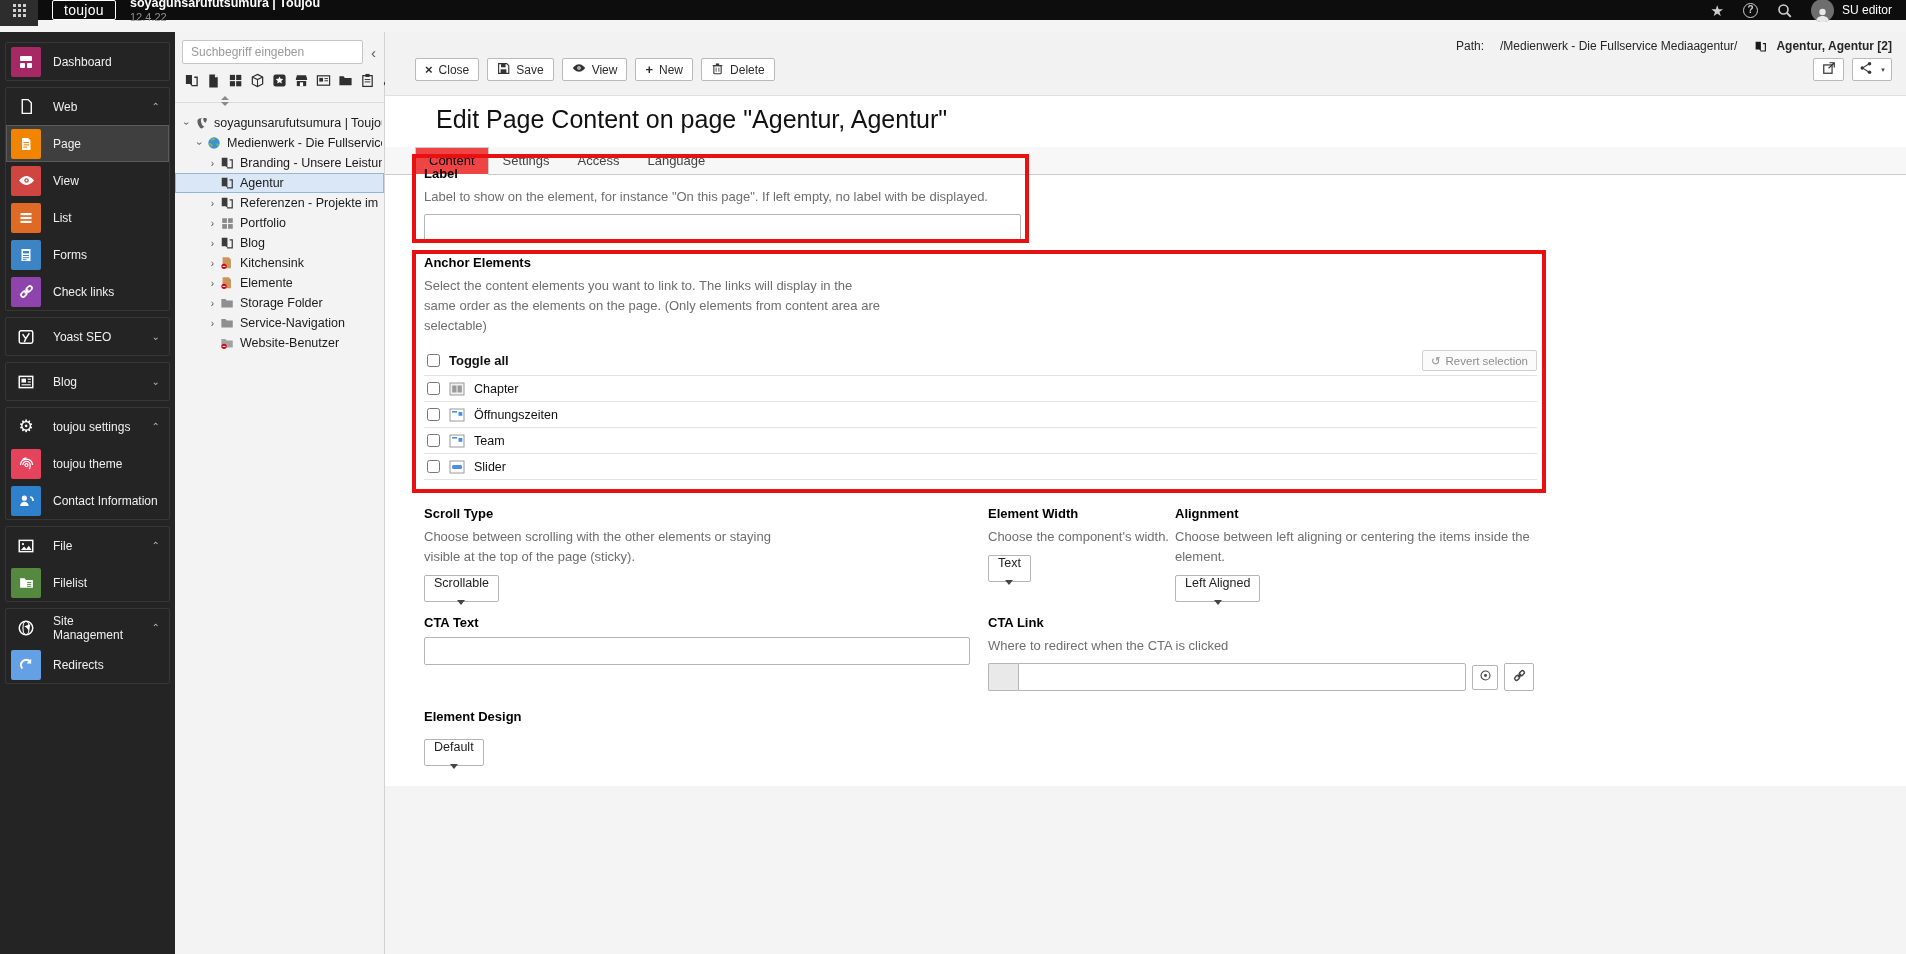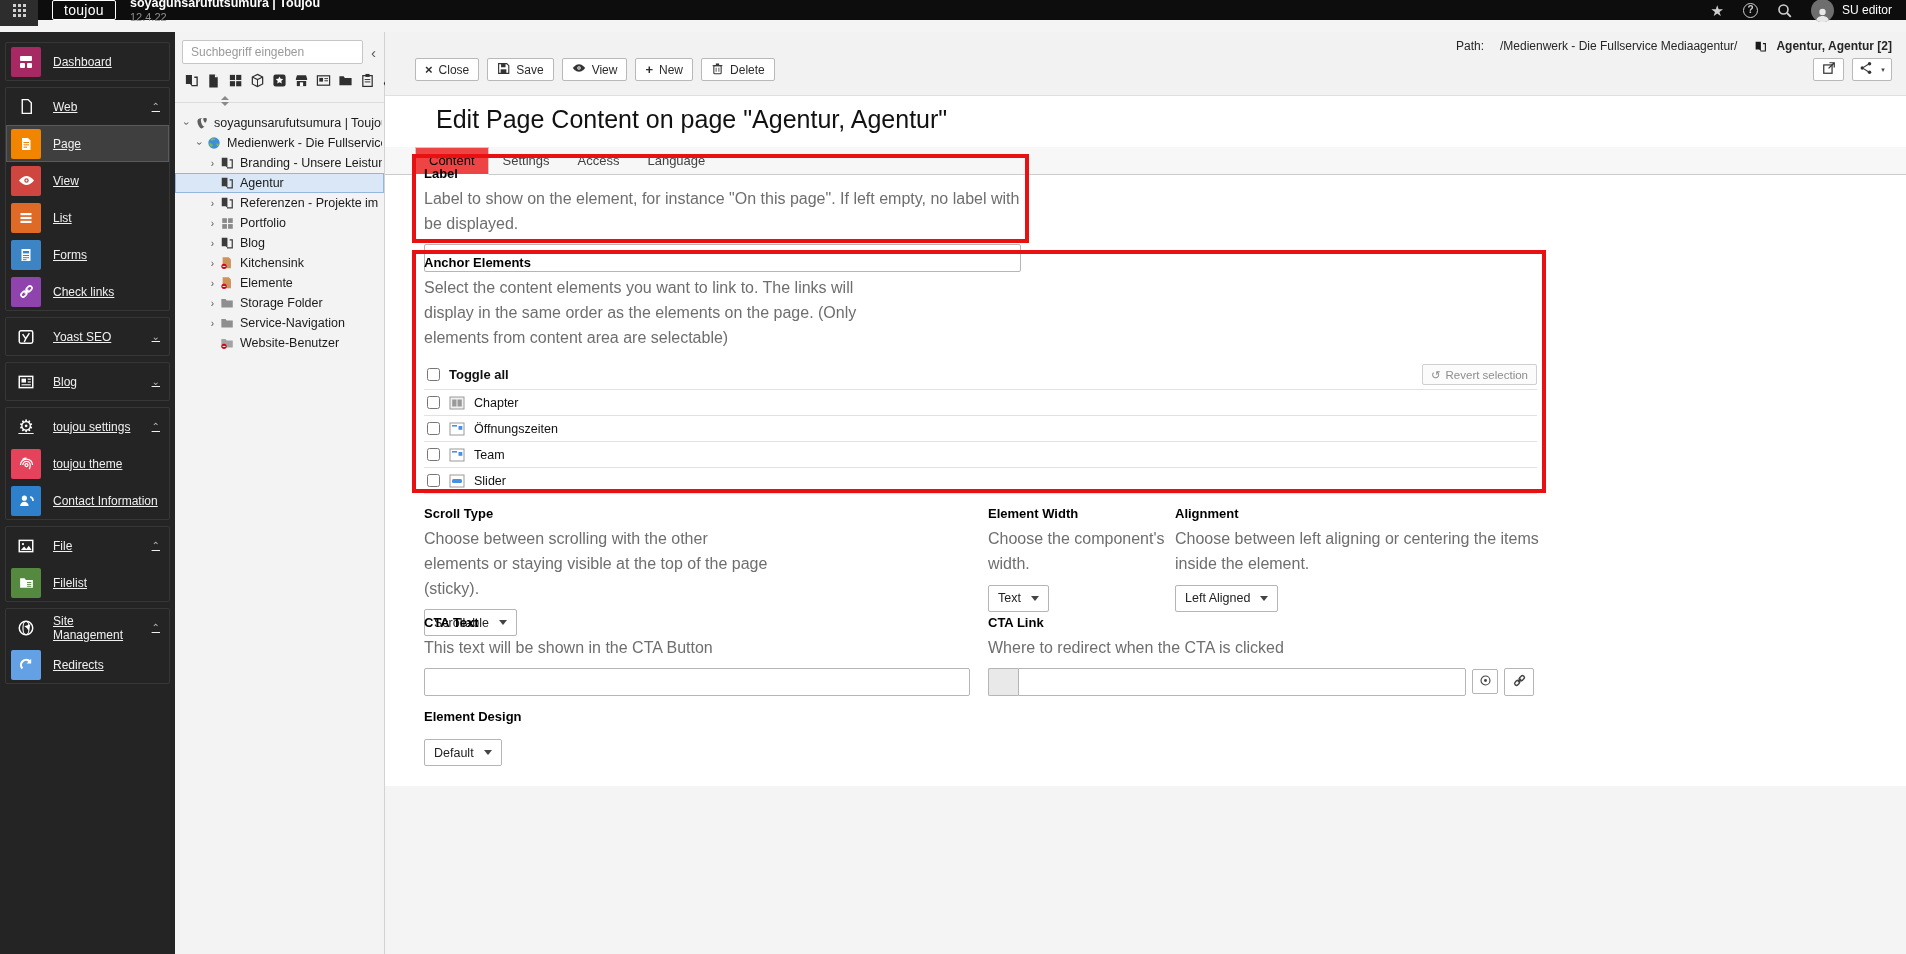--- a/index.html
+++ b/index.html
@@ -19,21 +19,21 @@
   .topbar-right { margin-left:auto; display:flex; align-items:center; gap:19px; padding-right:14px; }
   .tb-icon { color:#cfcfcf; font-size:15px; line-height:1; cursor:pointer; display:flex; align-items:center; }
   .help-circle { width:15px; height:15px; border:1.5px solid #cfcfcf; border-radius:50%;
     font-size:10px; display:flex; align-items:center; justify-content:center; font-weight:bold; }
   .avatar { width:23px; height:23px; border-radius:50%; background:#6e6e6e; overflow:hidden;
     display:flex; align-items:flex-end; justify-content:center; }
   .username { font-size:12px; margin-left:-11px; }
 
   
   .modmenu { position:absolute; top:32px; left:0; width:175px; bottom:0;
-    background:#242424; color:#f0f0f0; font-size:12px; padding-top:4px;text-decoration:underline; }
+    background:#242424; color:#f0f0f0; font-size:12px; padding-top:4px; }
   .mgroup { margin:6px 5px; border:1px solid #373737; border-radius:2px; }
   .mitem { display:flex; align-items:center; gap:12px; padding:3px 5px; height:37px; cursor:pointer; }
   .mitem.sel { background:#3f3f3f; box-shadow:inset 0 0 0 1px #5a5a5a;text-align:right; }
   .tile { width:30px; height:30px; border-radius:2px; flex:none;
     display:flex; align-items:center; justify-content:center; }
   .oicon { width:30px; height:30px; flex:none; display:flex; align-items:center; justify-content:center; }
   .mchev { margin-left:auto; color:#b5b5b5; font-size:10px; padding-right:4px; }
 
   
   .pagetree { position:absolute; top:32px; left:175px; width:210px; bottom:0;
@@ -85,21 +85,21 @@
     background:#f7f7f7; border-bottom:1px solid #cbcbcb; display:flex; align-items:flex-end; padding-left:30px; }
   .tab { padding:5px 13px 6px; font-size:13px; color:#424242; border:1px solid transparent;
     margin-bottom:-1px; cursor:pointer; }
   .tab.active { background:#ef4444; border-color:#cbcbcb; border-bottom-color:#fff; color:#000; }
 
   .anno { position:absolute; border:4px solid #e81010; pointer-events:none; z-index:10; }
   .anno1 { left:27px; top:58px; width:617px; height:89px; }
   .anno2 { left:27px; top:154px; width:1134px; height:243px; }
 
   .flabel { font-size:13px; font-weight:bold; color:#000; }
-  .fdesc { font-size:16px; color:#6e6e6e; margin-top:6px; line-height:1.55; }
+  .fdesc { font-size:13px; color:#6e6e6e; margin-top:6px; line-height:1.55; }
   .tinput { display:block; height:28px; border:1px solid #b5b5b5; border-radius:2px;
     background:#fff; margin-top:7px; width:100%; padding:0 8px; font-size:12.5px;
     font-family:"Liberation Sans","DejaVu Sans",sans-serif; }
 
   .sec-label { position:absolute; left:39px; top:70px; width:597px; }
   .sec-anchor { position:absolute; left:39px; top:159px; width:1113px; }
   .sec-anchor .fdesc { max-width:462px; }
   .panel { margin-top:10px; }
   .prow { display:flex; align-items:center; gap:9px; border-bottom:1px solid #e2e2e2; height:26px; }
   .prow.head { height:30px; }
@@ -114,21 +114,21 @@
   .col { position:absolute; }
   .col-scroll { left:39px; top:410px; width:352px; }
   .col-width  { left:603px; top:410px; width:200px; }
   .col-align  { left:790px; top:410px; width:368px; }
   .col-ctatext { left:39px;  top:519px; width:546px; }
   .col-ctalink { left:603px; top:519px; width:549px; }
   .col-design  { left:39px;  top:613px; width:200px; }
 
   .select { display:inline-flex; align-items:center; gap:10px; height:27px; margin-top:8px;
     padding:0 9px; border:1px solid #b5b5b5; border-radius:2px; background:#fff;
-    font-size:12.5px; color:#222; cursor:pointer; }
+    font-size:12.5px; color:#222; cursor:pointer;flex-direction:column; }
   .sel-caret { width:0; height:0; border-left:4px solid transparent;
     border-right:4px solid transparent; border-top:5px solid #444; }
 
   .linkrow { display:flex; align-items:center; margin-top:7px; }
   .link-prepend { width:30px; height:28px; background:#e9e9e9; border:1px solid #b5b5b5;
     border-right:none; border-radius:2px 0 0 2px; }
   .linkrow .tinput { margin-top:0; border-radius:0 2px 2px 0; width:448px; }
   .mini-btn { width:26px; height:25px; border:1px solid #b5b5b5; border-radius:2px;
     background:#fff; display:flex; align-items:center; justify-content:center;
     margin-left:6px; cursor:pointer; }
@@ -762,21 +762,20 @@
       <div class="flabel">Alignment</div>
       <div class="fdesc">Choose between left aligning or centering the items inside the element.</div>
       <div class="select">
         <span>Left Aligned</span>
         <span class="sel-caret"></span>
       </div>
     </div>
 
     <div class="col col-ctatext">
       <div class="flabel">CTA Text</div>
-      <div class="fdesc">This text will be shown in the CTA Button</div>
       <input class="tinput" value="" style="">
     </div>
     <div class="col col-ctalink">
       <div class="flabel">CTA Link</div>
       <div class="fdesc">Where to redirect when the CTA is clicked</div>
       <div class="linkrow">
         <span class="link-prepend"></span>
         <input class="tinput" value="" style="">
         <button class="mini-btn">
           <span><svg width="13" height="13" viewBox="0 0 16 16">

